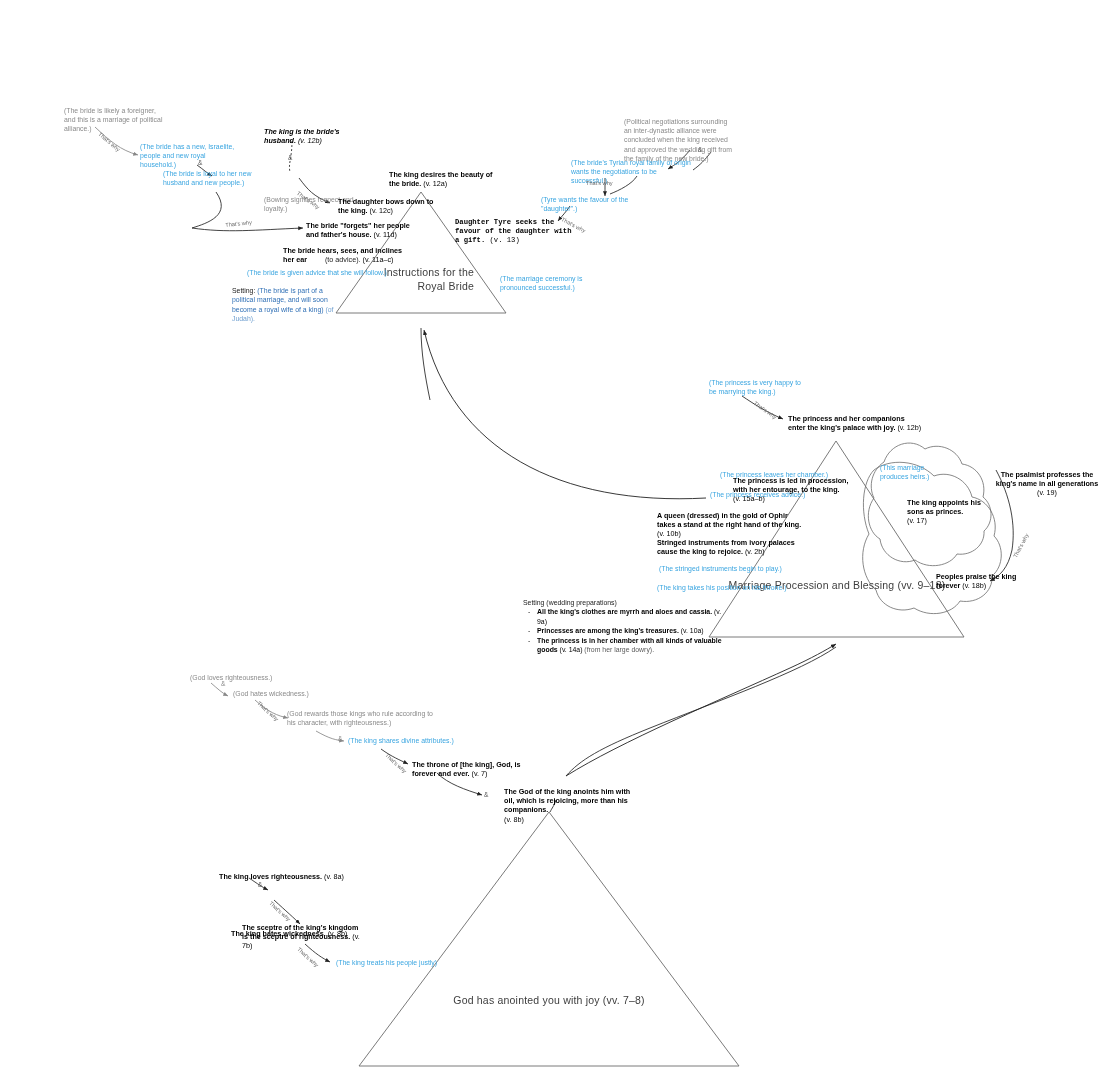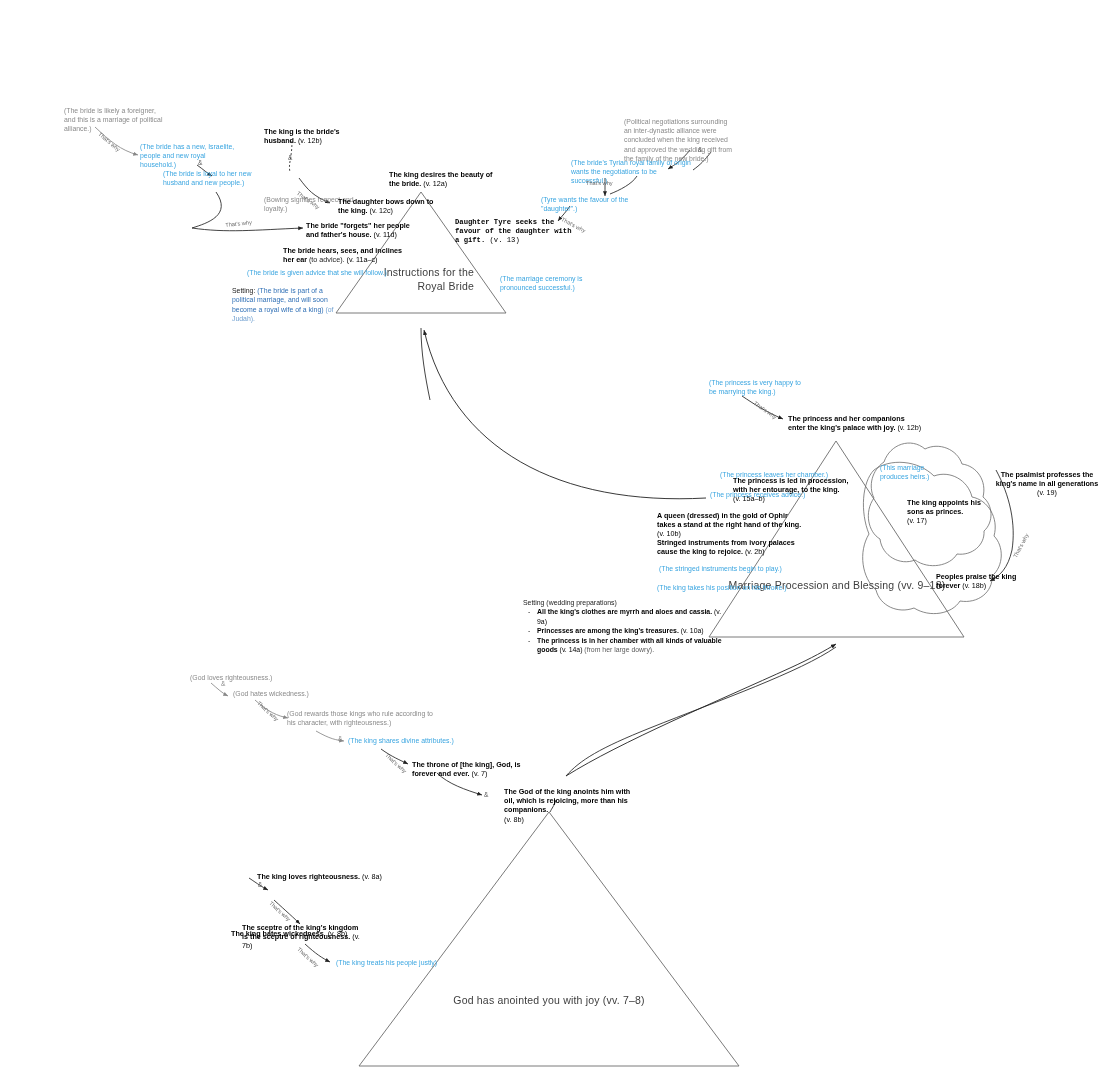--- a/index.html
+++ b/index.html
@@ -12,21 +12,21 @@
   svg.lines{position:absolute;left:0;top:0;width:1110px;height:1082px;overflow:visible;pointer-events:none;}
   .tri-label{
     position:absolute;text-align:center;color:#3d3d3d;
     font-size:10.5px;line-height:14px;letter-spacing:.2px;
   }
   .node{position:absolute;}
   .prop{
     font-size:7.2px;line-height:9.2px;font-weight:bold;color:#000;
   }
   .prop .ref{font-weight:normal;}
-  .prop .soft{font-weight:normal;color:#1b1b1b;}
+  .prop .soft{font-weight:normal;color:#1b1b1b;margin-left:16px;}
   .infer{
     font-size:6.9px;line-height:9.2px;color:#3aa5e0;font-weight:normal;
   }
   .gray{
     font-size:6.9px;line-height:9.2px;color:#8a8a8a;font-weight:normal;
   }
   .setting{
     font-size:6.9px;line-height:9.4px;color:#2f6fb5;
   }
   .setting .lead{color:#1b1b1b;}
@@ -133,21 +133,21 @@
 
   <div class="node gray" style="left:64px;top:106px;width:104px;">
     <span>(The bride is likely a foreigner, and this is a marriage of political alliance.)</span>
   </div>
   <div class="node infer" style="left:140px;top:142px;width:100px;">
     <span>(The bride has a new, Israelite, people and new royal household.)</span>
   </div>
   <div class="node infer" style="left:163px;top:169px;width:100px;">
     <span>(The bride is loyal to her new husband and new people.)</span>
   </div>
-  <div class="node prop" style="left:264px;top:127px;width:100px;">
+  <div class="node prop" style="left:264px;top:127px;width:100px;font-style:italic;">
     <span>The king is the bride's husband.</span><span class="ref"> (v. 12b)</span>
   </div>
   <div class="node gray" style="left:264px;top:195px;width:92px;">
     <span>(Bowing signifies respect and loyalty.)</span>
   </div>
   <div class="node prop" style="left:338px;top:197px;width:104px;">
     <span>The daughter bows down to the king.</span><span class="ref"> (v. 12c)</span>
   </div>
   <div class="node prop" style="left:389px;top:170px;width:112px;">
     <span>The king desires the beauty of the bride.</span><span class="ref"> (v. 12a)</span>
@@ -242,21 +242,21 @@
   <div class="node infer" style="left:348px;top:736px;width:160px;">
     <span>(The king shares divine attributes.)</span>
   </div>
   <div class="node prop" style="left:412px;top:760px;width:116px;">
     <span>The throne of [the king], God, is forever and ever.</span><span class="ref"> (v. 7)</span>
   </div>
   <div class="node prop" style="left:504px;top:787px;width:130px;">
     <span>The God of the king anoints him with oil, which is rejoicing, more than his companions.</span><br>
     <span class="ref">(v. 8b)</span>
   </div>
-  <div class="node prop" style="left:219px;top:872px;width:150px;margin-left:38px;">
+  <div class="node prop" style="left:219px;top:872px;width:150px;">
     <span>The king loves righteousness.</span><span class="ref"> (v. 8a)</span>
   </div>
   <div class="node prop" style="left:231px;top:892px;width:150px;margin-top:37px;">
     <span>The king hates wickedness.</span><span class="ref"> (v. 8b)</span>
   </div>
   <div class="node prop" style="left:242px;top:923px;width:122px;">
     <span>The sceptre of the king's kingdom is the sceptre of righteousness.</span><span class="ref"> (v. 7b)</span>
   </div>
   <div class="node infer" style="left:336px;top:958px;width:120px;">
     <span>(The king treats his people justly)</span>

